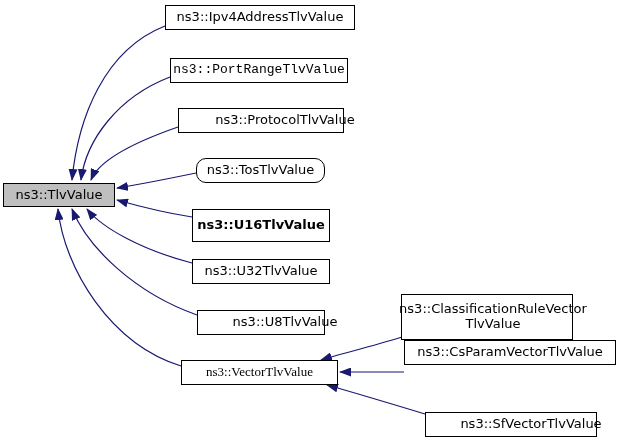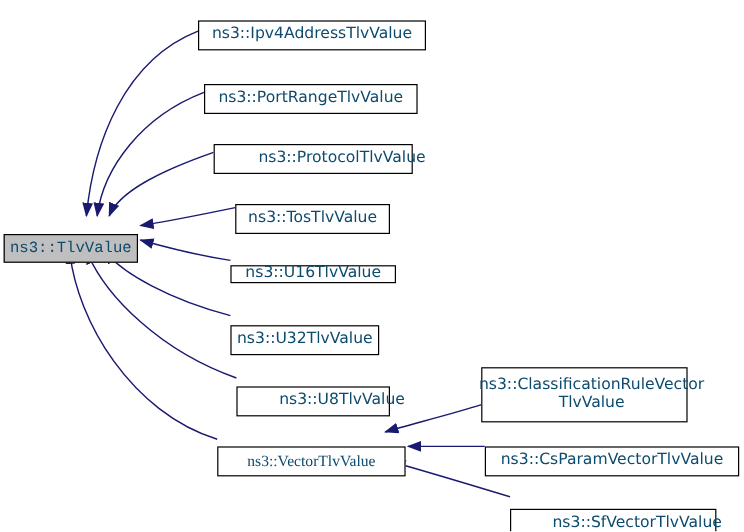--- a/index.html
+++ b/index.html
@@ -31,26 +31,25 @@
   }
   .node {
     position: absolute;
     box-sizing: border-box;
     display: flex;
     align-items: center;
     justify-content: center;
     text-align: center;
     background: var(--nodeFill, #ffffff);
     border: 1px solid var(--nodeBorder, #000000);
-    color: #0c4a6e;
+    color: #000000;
     font-size: 13px;
     line-height: 1.15;
     white-space: pre-line;
     cursor: pointer;
-    margin-top: 12px;
   }
   .node.hl {
     background: var(--highlightFill, #bfbfbf);
     cursor: default;
   }
 </style>
 </head>
 <body>
 
 <div class="canvas">
@@ -68,38 +67,38 @@
     <path class="edge" marker-end="url(#arrow)" d="M196,173 C162,180 137,185 117,188"></path>
     <path class="edge" marker-end="url(#arrow)" d="M192,217 C160,212 138,206 117,200"></path>
     <path class="edge" marker-end="url(#arrow)" d="M192,263 C142,250 102,228 87,209"></path>
     <path class="edge" marker-end="url(#arrow)" d="M197,315 C135,293 88,248 72,209"></path>
     <path class="edge" marker-end="url(#arrow)" d="M181,366 C110,344 64,268 58,209"></path>
     <path class="edge" marker-end="url(#arrow)" d="M402,337 C370,347 340,354 321,360"></path>
     <path class="edge" marker-end="url(#arrow)" d="M404,372 C383,372 360,372 340,372"></path>
     <path class="edge" marker-end="url(#arrow)" d="M425,414 C392,404 352,392 327,385"></path>
   </svg>
 
-  <div class="node hl" style="left:3px; top:183px; width:112px; height:24px;font-family:Liberation Mono, monospace;">ns3::TlvValue</div>
+  <div class="node hl" style="left:3px; top:183px; width:112px; height:24px;">ns3::TlvValue</div>
 
   <div class="node" style="left:165px; top:5px; width:190px; height:25px;">ns3::Ipv4AddressTlvValue</div>
 
-  <div class="node" style="left:170px; top:58px; width:178px; height:25px;">ns3::PortRangeTlvValue</div>
+  <div class="node" style="left:170px; top:58px; width:178px; height:25px;font-family:Liberation Mono, monospace;">ns3::PortRangeTlvValue</div>
 
   <div class="node" style="left:178px; top:108px; width:166px; height:25px;padding-left:48px;">ns3::ProtocolTlvValue</div>
 
-  <div class="node" style="left:196px; top:158px; width:129px; height:25px;">ns3::TosTlvValue</div>
+  <div class="node" style="left:196px; top:158px; width:129px; height:25px;border-radius:10px;">ns3::TosTlvValue</div>
 
-  <div class="node" style="left:192px; top:209px; width:138px; height:15px;">ns3::U16TlvValue</div>
+  <div class="node" style="left:192px; top:209px; width:138px; height:33px;font-weight:bold;">ns3::U16TlvValue</div>
 
-  <div class="node" style="left:192px; top:259px; width:124px; height:25px;text-align:center;">ns3::U32TlvValue</div>
+  <div class="node" style="left:192px; top:259px; width:138px; height:25px;text-align:center;">ns3::U32TlvValue</div>
 
   <div class="node" style="left:197px; top:310px; width:128px; height:25px;padding-left:48px;">ns3::U8TlvValue</div>
 
   <div class="node" style="left:181px; top:360px; width:157px; height:25px;font-family:Liberation Serif, serif;">ns3::VectorTlvValue</div>
 
   <div class="node" style="left:401px; top:294px; width:172px; height:46px;padding-left:12px;">ns3::ClassificationRuleVector
 TlvValue</div>
 
-  <div class="node" style="left:404px; top:360px; width:212px; height:25px;">ns3::CsParamVectorTlvValue</div>
+  <div class="node" style="left:404px; top:340px; width:212px; height:25px;">ns3::CsParamVectorTlvValue</div>
 
   <div class="node" style="left:425px; top:412px; width:172px; height:25px;padding-left:40px;">ns3::SfVectorTlvValue</div>
 
 </div>
 
 </body></html>

